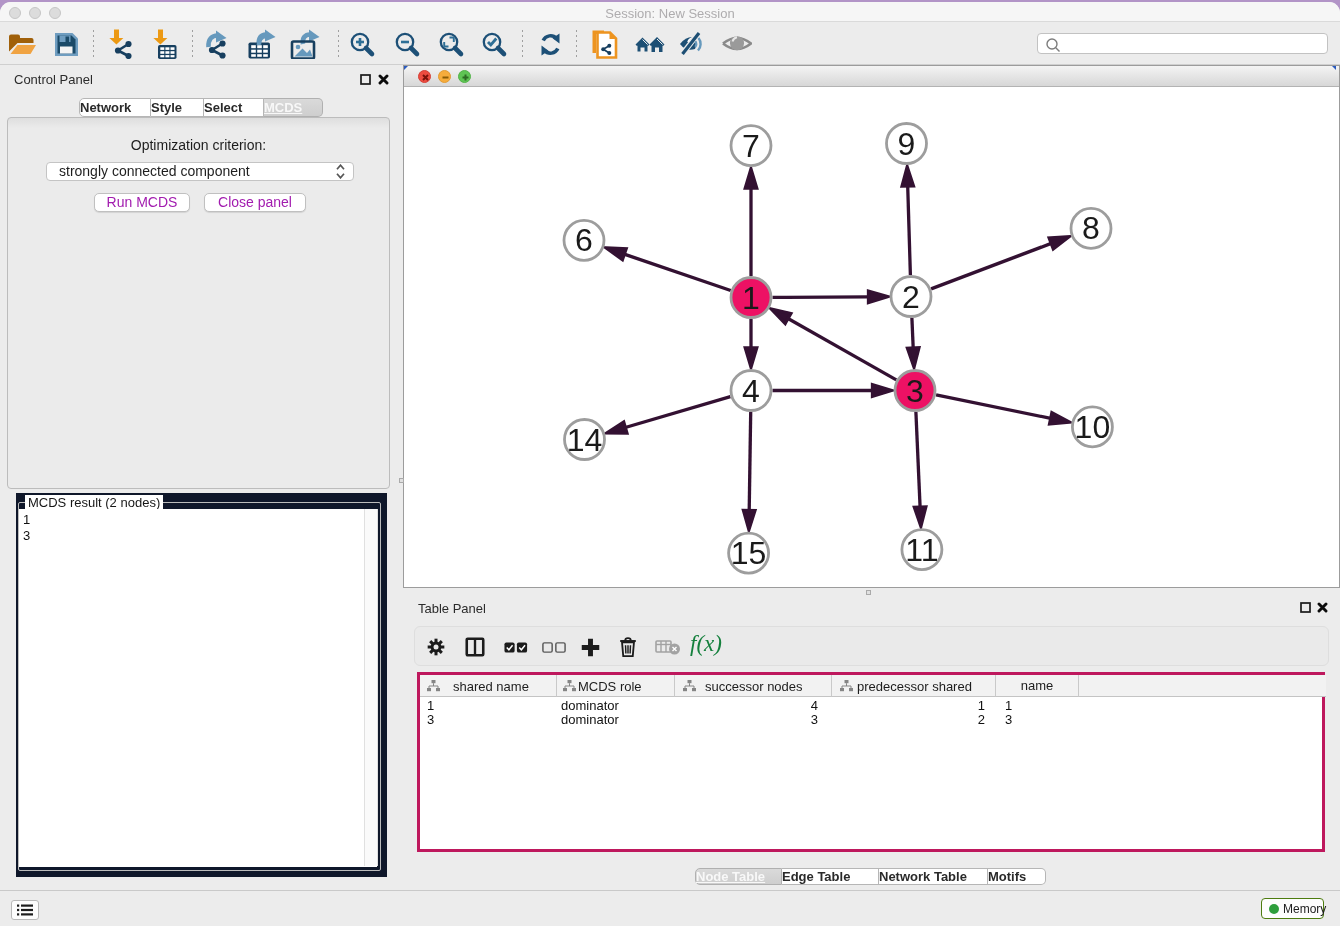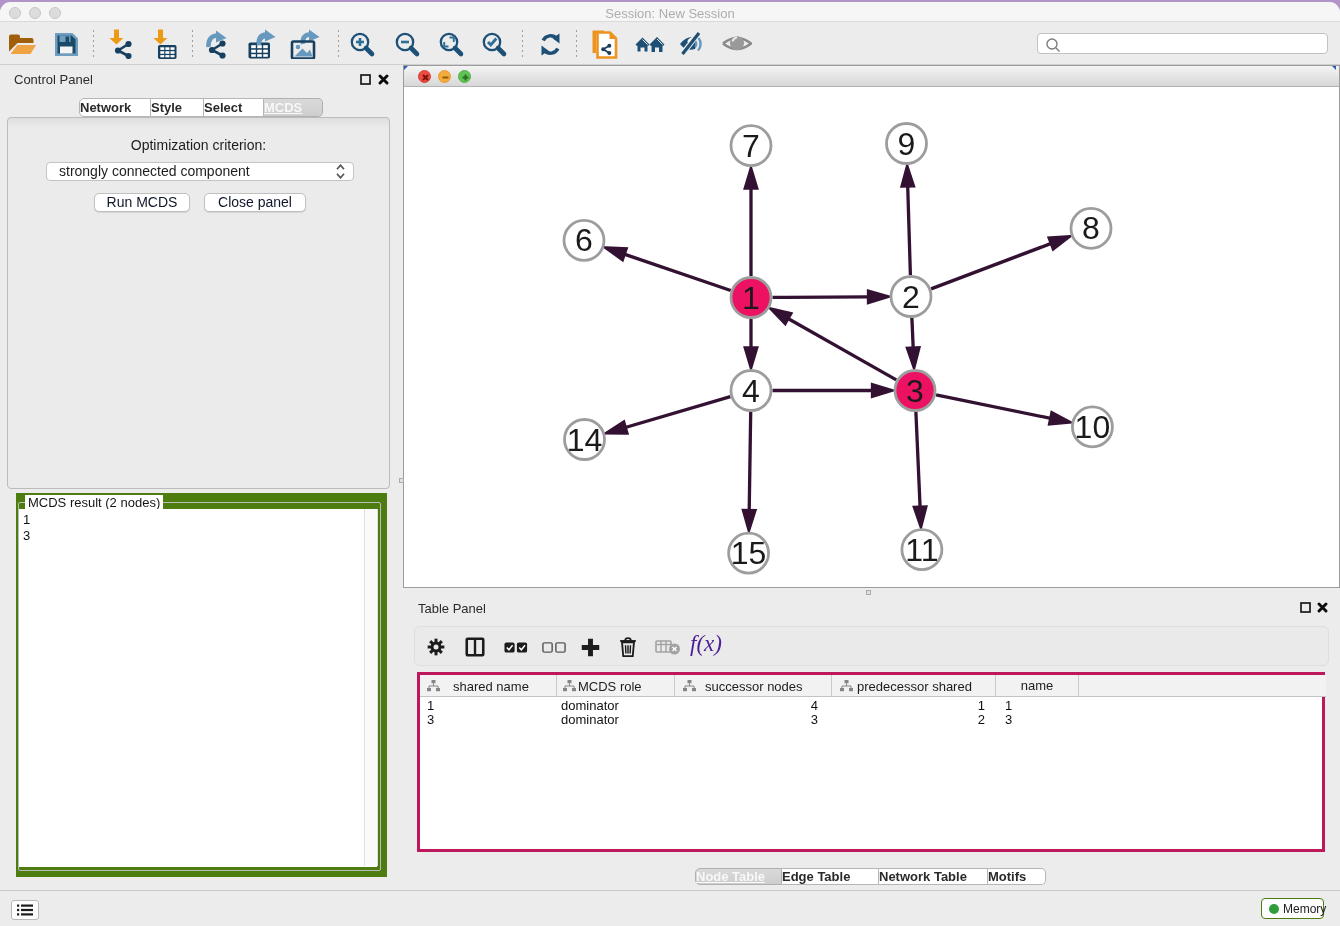--- a/index.html
+++ b/index.html
@@ -15,22 +15,22 @@
 #search { position:absolute; left:1037px; top:11px; width:291px; height:21px; background:#fff; border:1px solid #c2c2c2; border-radius:4px; }
 #controlpanel { position:absolute; left:0; top:65px; width:397px; height:825px; background:#ececec; }
 #cp-title { position:absolute; left:14px; top:7px; font-size:13px; color:#2b2b2b; }
 .tab { position:absolute; height:19px; background:#fff; border:1px solid #b6b6b6; border-left:none; font-size:13px; font-weight:bold; color:#2a2a2a; line-height:18px; }
 .tab.first { border-left:1px solid #b6b6b6; border-radius:5px 0 0 5px; }
 .tab.last { border-radius:0 5px 5px 0; }
 .tab.sel { background:linear-gradient(#dadada,#cecece); color:#f8f8f8; border-color:#b0b0b0;text-decoration:underline; }
 #cp-content { position:absolute; left:7px; top:52px; width:383px; height:372px; background:linear-gradient(#dedede, #ebebeb 10px); border:1px solid #bcbcbc; border-radius:4px; }
 #opt-label { position:absolute; left:0; top:19px; width:100%; text-align:center; font-size:14px; color:#1d1d1d; }
 #dropdown { position:absolute; left:38px; top:44px; width:308px; height:19px; background:#fff; border:1px solid #c4c4c4; border-radius:4px; font-size:14px; color:#1d1d1d; line-height:17px; padding-left:12px; }
-.btn { position:absolute; top:75px; height:19px; background:#fff; border:1px solid #c0c0c0; border-radius:5px; font-size:14px; color:#0f172a; text-align:center; line-height:17px; box-shadow:0 1px 1px rgba(0,0,0,0.10); }
-#result-panel { position:absolute; left:16px; top:428px; width:371px; height:384px; background:#4d7c0f; }
+.btn { position:absolute; top:75px; height:19px; background:#fff; border:1px solid #c0c0c0; border-radius:5px; font-size:14px; color:#a21caf; text-align:center; line-height:17px; box-shadow:0 1px 1px rgba(0,0,0,0.10); }
+#result-panel { position:absolute; left:16px; top:428px; width:371px; height:384px; background:#0f172a; }
 #result-fieldset { position:absolute; left:2px; top:9px; width:363px; height:369px; border:1px solid #bcbcbc; border-radius:2px; }
 #result-legend { position:absolute; left:6px; top:-8px; background:#fff; padding:0 3px; font-size:13px; color:#161616; }
 #result-text { position:absolute; left:3px; top:16px; width:358px; height:358px; background:#fff; font-size:13px; color:#111; line-height:16px; padding:3px 0 0 4px; }
 #result-scroll { position:absolute; left:348px; top:16px; width:14px; height:357px; background:#fafafa; border-left:1px solid #e0e0e0; border-right:1px solid #e0e0e0; }
 #netwin { position:absolute; left:403px; top:65px; width:937px; height:523px; border:1px solid #9c9c9c; background:#fff; }
 #nw-title { position:absolute; left:0; top:0; width:935px; height:21px; background:linear-gradient(#f4f4f4,#d7d7d7); border-bottom:1px solid #b3b3b3; }
 #nw-cap { position:absolute; top:3px; left:0; width:100%; text-align:center; font-size:13px; font-weight:bold; color:#1c1c1c; }
 .tfl { position:absolute; top:4px; width:13px; height:13px; border-radius:50%; }
 .tfl svg { position:absolute; left:0; top:0; }
 #tablepanel { position:absolute; left:403px; top:596px; width:937px; height:294px; background:#ececec; }
@@ -360,21 +360,21 @@
         </g>
     </svg>
     <svg style="position:absolute;left:240px;top:12px" width="26" height="16" viewBox="0 0 26 16">
       <rect x="1" y="2" width="15" height="11" rx="1" fill="none" stroke="#a2a2a2" stroke-width="1.6"></rect>
       <line x1="1" y1="5.5" x2="16" y2="5.5" stroke="#a2a2a2" stroke-width="1.4"></line>
       <line x1="6" y1="2" x2="6" y2="13" stroke="#a2a2a2" stroke-width="1.4"></line>
       <line x1="11" y1="2" x2="11" y2="13" stroke="#a2a2a2" stroke-width="1.4"></line>
       <circle cx="19.5" cy="10" r="5.5" fill="#a2a2a2"></circle>
       <path d="M17.5 8 l4 4 M21.5 8 l-4 4" stroke="#fff" stroke-width="1.4"></path>
     </svg>
-    <div style="position:absolute;left:275px;top:4px;font-family:'Liberation Serif',serif;font-style:italic;font-size:23px;color:#4c1d95">f(x)</div>
+    <div style="position:absolute;left:275px;top:4px;font-family:'Liberation Serif',serif;font-style:italic;font-size:23px;color:#15803d">f(x)</div>
   </div>
   <div id="tp-table">
     <div class="th-cell" style="left:0;width:137px">
       <svg class="hicon" width="13" height="12" viewBox="0 0 13 12" style="position:absolute;left:7px;top:5px">
           <g fill="#858585">
             <rect x="4.5" y="0" width="4" height="3.2"></rect>
             <rect x="0" y="8" width="4" height="3.2"></rect>
             <rect x="9" y="8" width="4" height="3.2"></rect>
           </g>
           <path d="M6.5 3.2 V6 M2 8 V6 H11 V8" stroke="#858585" fill="none"></path>

